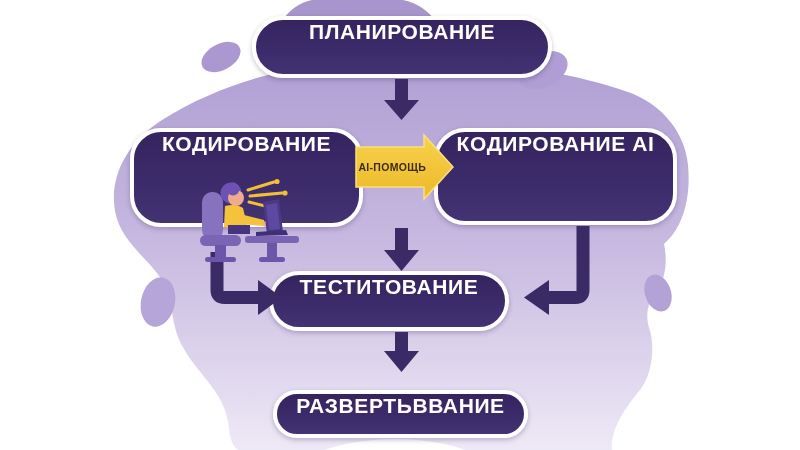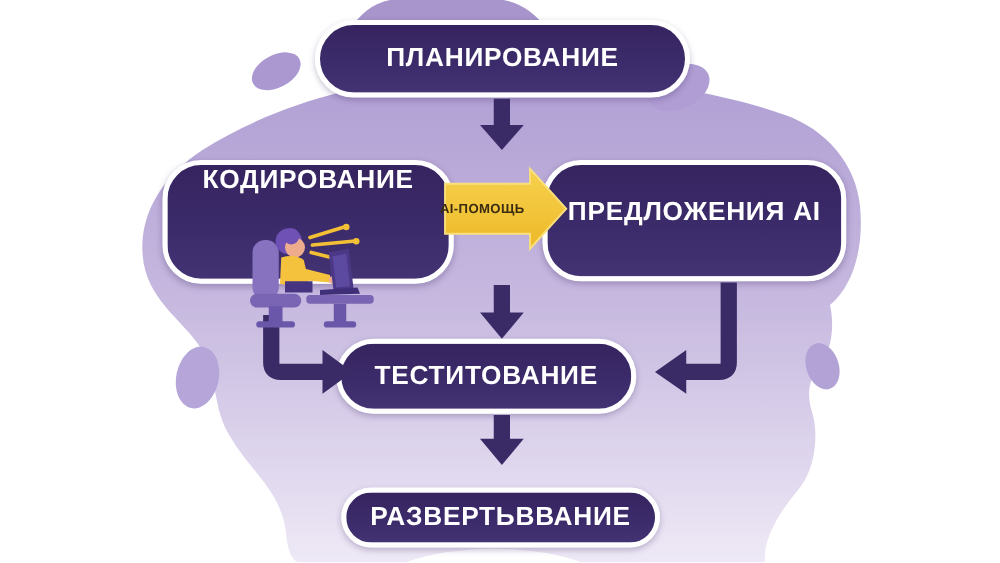--- a/index.html
+++ b/index.html
@@ -7,35 +7,35 @@
     width:800px;height:450px;position:relative;overflow:hidden;
     background:#ffffff;
     font-family:"Liberation Sans",sans-serif;
   }
   .layer{position:absolute;left:0;top:0;width:800px;height:450px;}
   svg{display:block;}
   .node{
     position:absolute;box-sizing:border-box;
     border:4px solid #ffffff;border-radius:31px;
     background:linear-gradient(180deg,#362460 0%,#3c2b6a 55%,#443373 100%);
-    display:flex;align-items:center;justify-content:center;
+    display:flex;align-items:flex-start;justify-content:center;
     color:#ffffff;font-weight:700;font-size:21px;letter-spacing:.6px;
     box-shadow:0 2px 5px rgba(50,30,90,.28);
     z-index:2;
     white-space:nowrap;
   }
   .node-planning{left:252px;top:16px;width:300px;height:62px;}
   .node-coding{left:130px;top:128px;width:233px;height:99px;align-items:flex-start;}
   .node-ai{left:434px;top:128px;width:243px;height:97px;padding-bottom:14px;}
   .node-testing{left:269px;top:271px;width:240px;height:60px;}
   .node-deployment{left:273px;top:390px;width:255px;height:48px;}
   .overlay{z-index:3;pointer-events:none;}
   .ai-help-label{
     position:absolute;left:352px;top:161px;width:74px;
-    text-align:left;font-weight:700;font-size:10.5px;letter-spacing:.3px;
+    text-align:right;font-weight:700;font-size:10.5px;letter-spacing:.3px;
     color:#3b2c11;z-index:4;
   }
 </style>
 </head>
 <body>
 
 <svg class="layer" viewBox="0 0 800 450">
   <defs>
     <linearGradient id="blobGrad" x1="0" y1="0" x2="0" y2="1">
       <stop offset="0" stop-color="#b1a0d4"></stop>
@@ -77,21 +77,21 @@
   <ellipse cx="395" cy="477" rx="100" ry="38" fill="#ffffff"></ellipse>
 </svg>
 
 <div class="node node-planning">
   <span>ПЛАНИРОВАНИЕ</span>
 </div>
 <div class="node node-coding">
   <span>КОДИРОВАНИЕ</span>
 </div>
 <div class="node node-ai">
-  <span>ПРЕДЛОЖЕНИЯ AI</span>
+  <span>КОДИРОВАНИЕ AI</span>
 </div>
 <div class="node node-testing">
   <span>ТЕСТИТОВАНИЕ</span>
 </div>
 <div class="node node-deployment">
   <span>РАЗВЕРТЬВВАНИЕ</span>
 </div>
 
 <svg class="layer overlay" viewBox="0 0 800 450">
   <g fill="#3a2b66">

